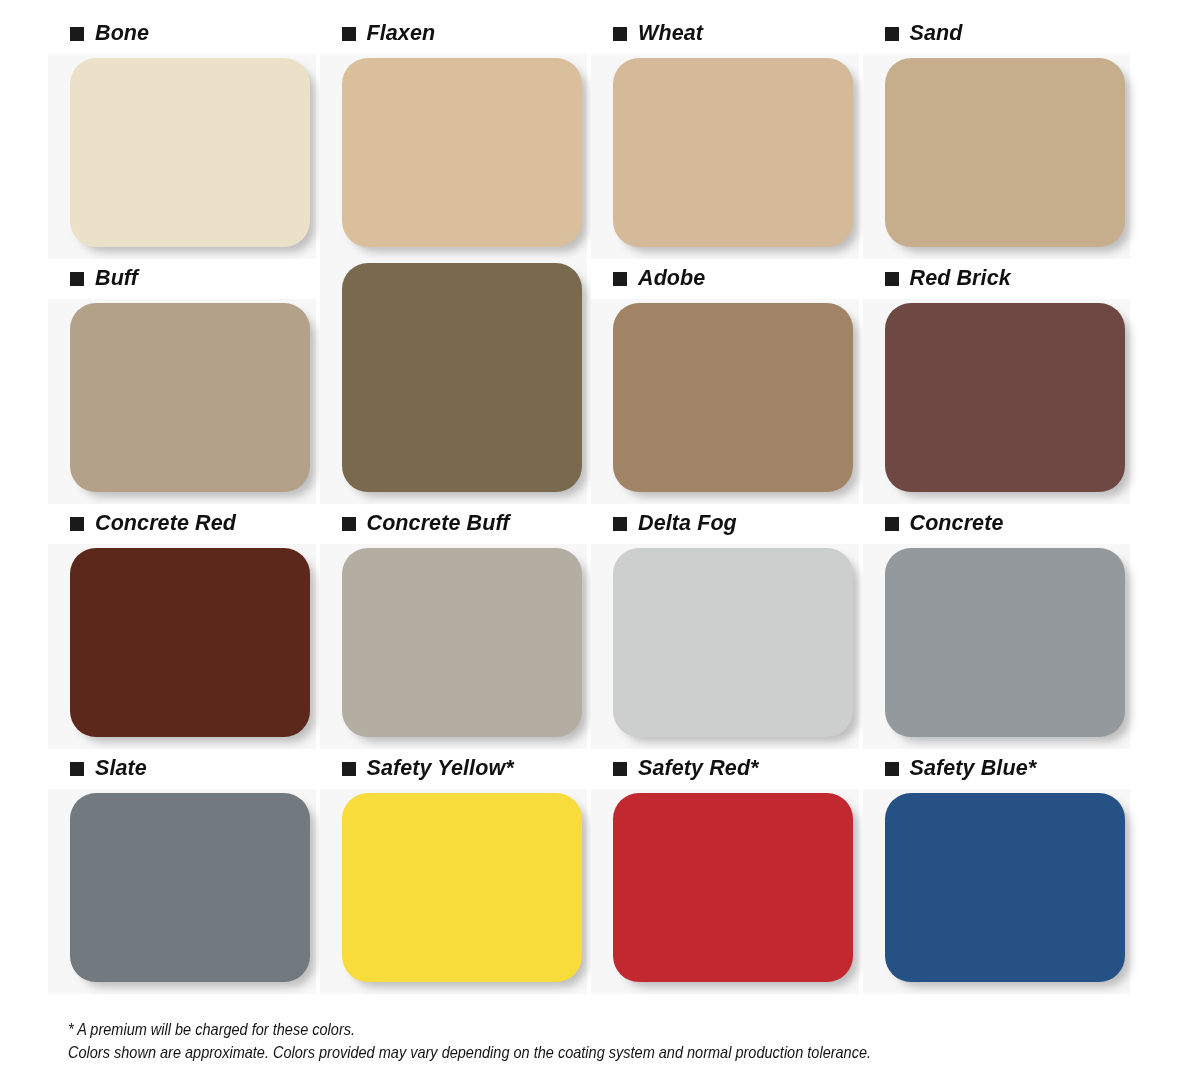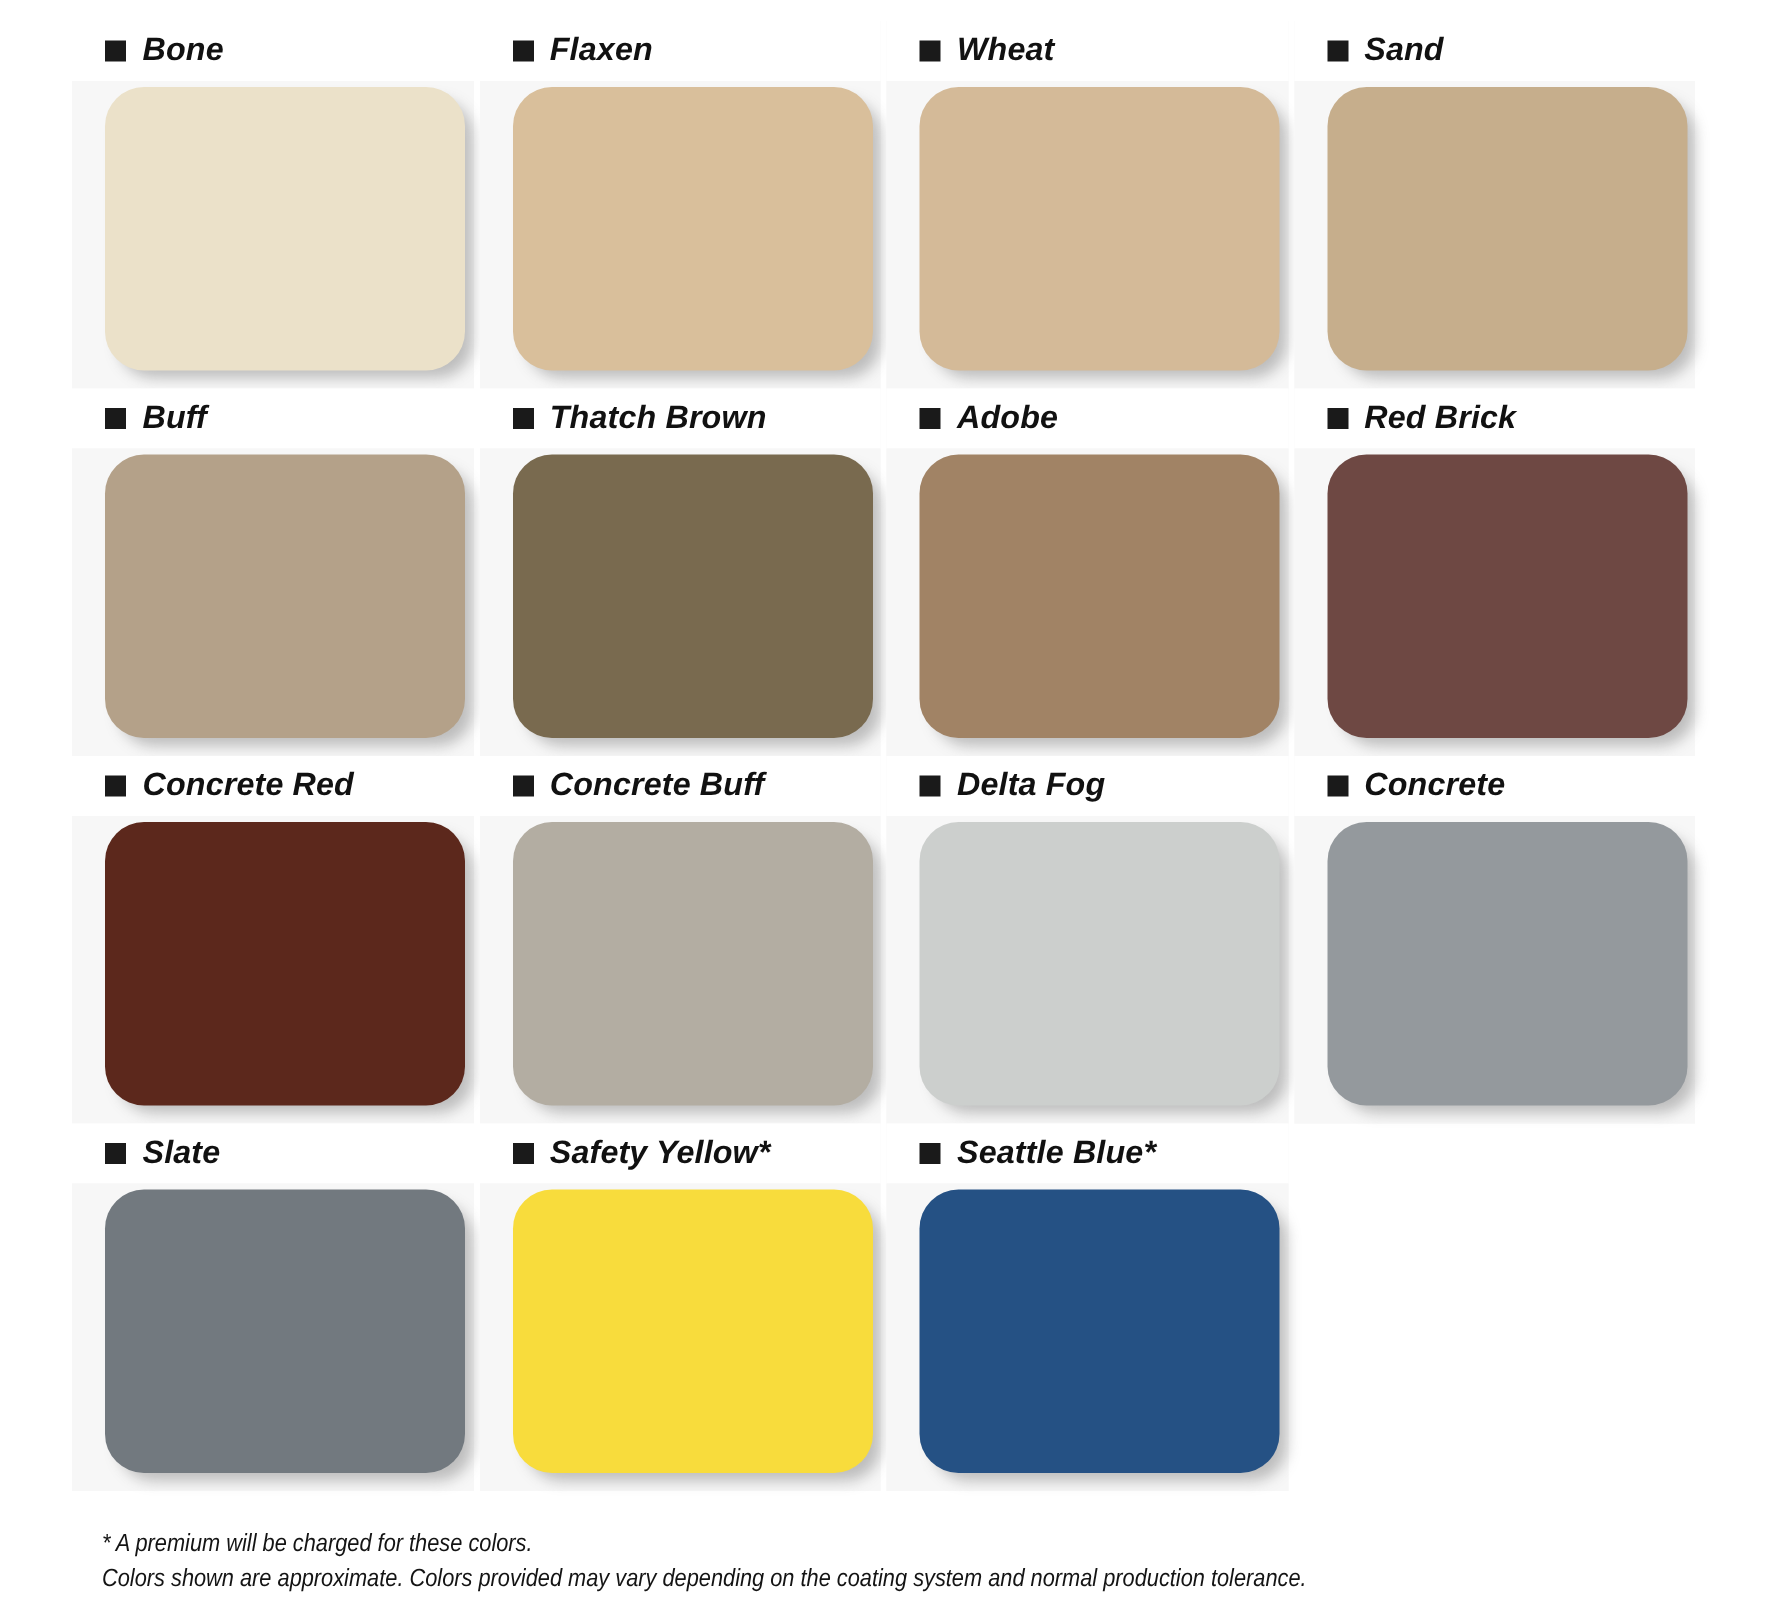--- a/index.html
+++ b/index.html
@@ -149,24 +149,20 @@
       <div class="swatch-label">
         <span class="bullet"></span>
         <span class="label-text">Buff</span>
       </div>
       <div class="swatch-area">
         <div class="swatch-chip" style="background: rgb(180, 161, 137);"></div>
       </div>
     </div>
 
     <div class="swatch-cell">
-      <div class="swatch-label">
-        <span class="bullet"></span>
-        <span class="label-text">Thatch Brown</span>
-      </div>
       <div class="swatch-area">
         <div class="swatch-chip" style="background: rgb(121, 106, 79);"></div>
       </div>
     </div>
 
     <div class="swatch-cell">
       <div class="swatch-label">
         <span class="bullet"></span>
         <span class="label-text">Adobe</span>
       </div>
@@ -238,25 +234,34 @@
     <div class="swatch-cell">
       <div class="swatch-label">
         <span class="bullet"></span>
         <span class="label-text">Safety Yellow*</span>
       </div>
       <div class="swatch-area">
         <div class="swatch-chip" style="background: rgb(248, 220, 60);"></div>
       </div>
     </div>
 
-
-    <div class="swatch-cell">
-      <div class="swatch-label">
-        <span class="bullet"></span>
-        <span class="label-text">Seattle Blue*</span>
+    <div class="swatch-cell">
+      <div class="swatch-label">
+        <span class="bullet"></span>
+        <span class="label-text">Safety Red*</span>
+      </div>
+      <div class="swatch-area">
+        <div class="swatch-chip" style="background: rgb(194, 40, 48);"></div>
+      </div>
+    </div>
+
+    <div class="swatch-cell">
+      <div class="swatch-label">
+        <span class="bullet"></span>
+        <span class="label-text">Safety Blue*</span>
       </div>
       <div class="swatch-area">
         <div class="swatch-chip" style="background: rgb(37, 81, 132);"></div>
       </div>
     </div>
 
   </div>
 
   <div class="footnote">
     <div class="footnote-line">* A premium will be charged for these colors.</div>

